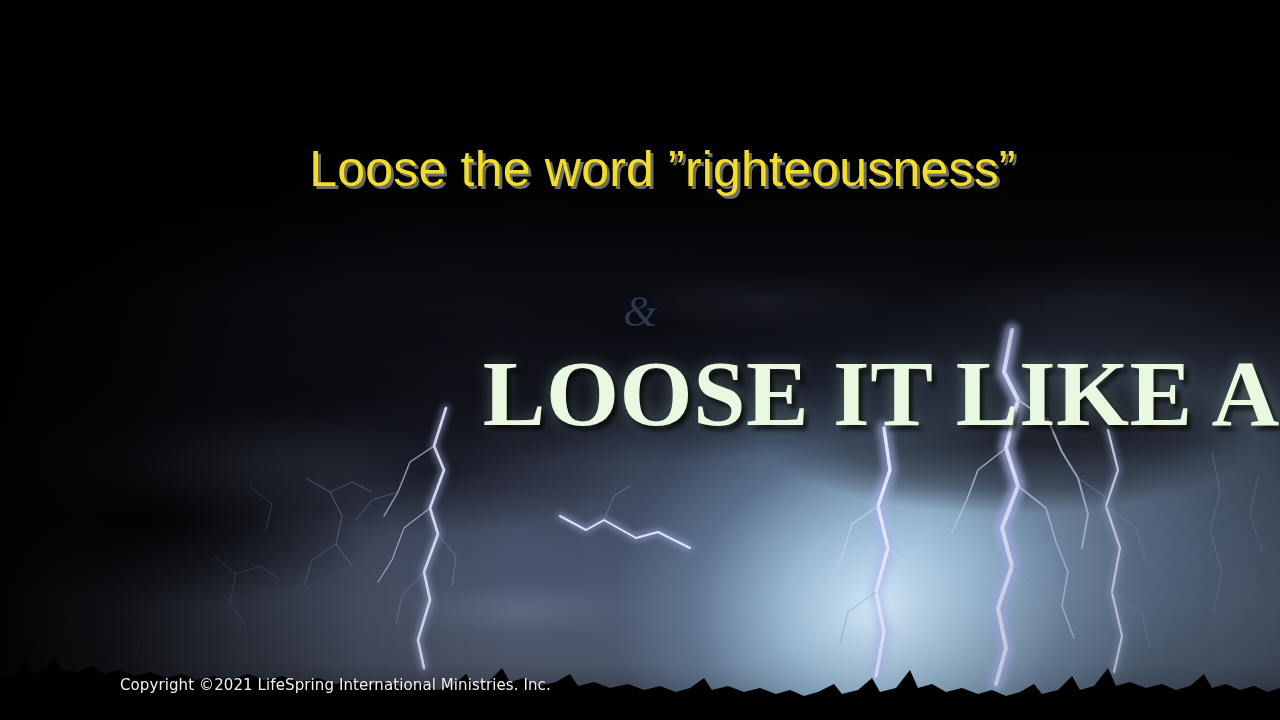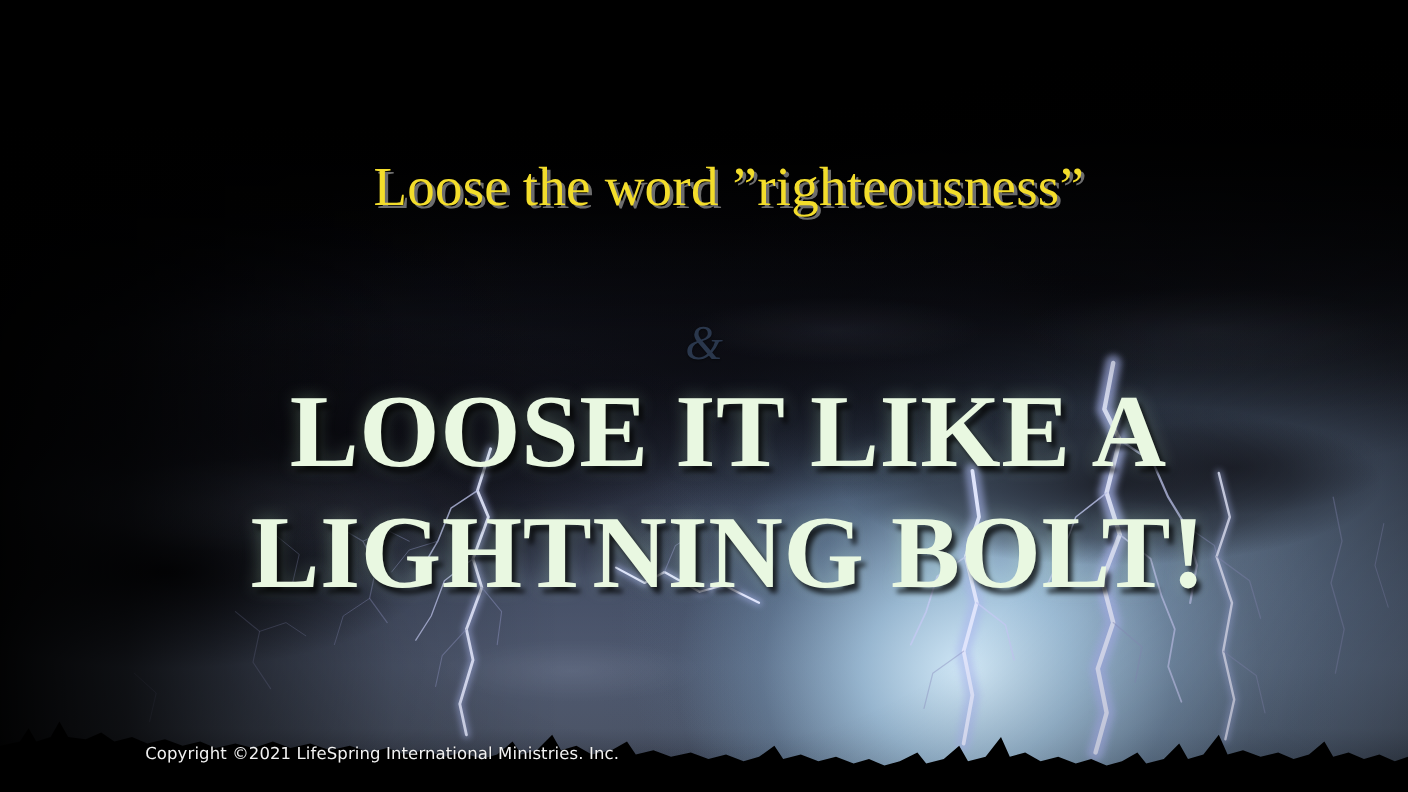--- a/index.html
+++ b/index.html
@@ -78,21 +78,21 @@
 
   
   .treeline { position:absolute; left:0; bottom:0; width:1280px; height:120px; }
 
   
   .text-layer { position:absolute; inset:0; }
 
   .yellow-line {
     position:absolute; left:0; width:1280px;
     text-align:center;
-    font-family:Liberation Serif, serif;
+    font-family:Liberation Sans, sans-serif;
     font-weight:400;
     font-size:50px;
     letter-spacing:0.2px;
     color:#f3dd2b;
     text-shadow: 3px 3px 0 rgba(128,128,128,0.85);
     white-space:nowrap;
     padding-left:45px;
   }
   #yline1 { top:140px; }
   #yline2 { top:236px; }
@@ -104,38 +104,38 @@
     font-family:"Liberation Serif", serif;
     font-size:44px;
     font-style:italic;
     color:#2c3a50;
     opacity:.95;
     text-shadow:0 1px 2px rgba(0,0,0,.5);
   }
 
   .big-line {
     position:absolute; left:0; width:1280px;
-    text-align:center;
+    text-align:right;
     font-family:"Liberation Serif", serif;
     font-weight:700;
     font-size:94px;
     line-height:1;
     letter-spacing:0.5px;
     color:#e9f8e1;
     text-shadow: 4px 5px 5px rgba(0,0,0,0.75),
                  0 0 16px rgba(190,235,200,0.30);
     white-space:nowrap;
     padding-left:44px;
   }
   #bline1 { top:346px; }
   #bline2 { top:456px; }
 
   .copyright {
     position:absolute;
-    left:132px; top:676px;
+    left:120px; top:676px;
     font-family:"DejaVu Sans", sans-serif;
     font-size:15px;
     color:#f2f2f2;
     letter-spacing:0.1px;
     text-shadow:0 1px 2px rgba(0,0,0,.9);
     white-space:nowrap;
   }
 </style>
 </head>
 <body>
@@ -219,18 +219,17 @@
 
   <div class="text-layer">
 
     <div class="yellow-line" id="yline1">Loose the word ”righteousness”</div>
 
 
     <div class="amp">&amp;</div>
 
     <div class="big-line" id="bline1">LOOSE IT LIKE A</div>
 
-    <div class="big-line" id="bline2">LIGHTNING BOLT!</div>
 
     <div class="copyright">Copyright ©2021 LifeSpring International Ministries. Inc.</div>
 
   </div>
 </div>
 
 </body></html>

